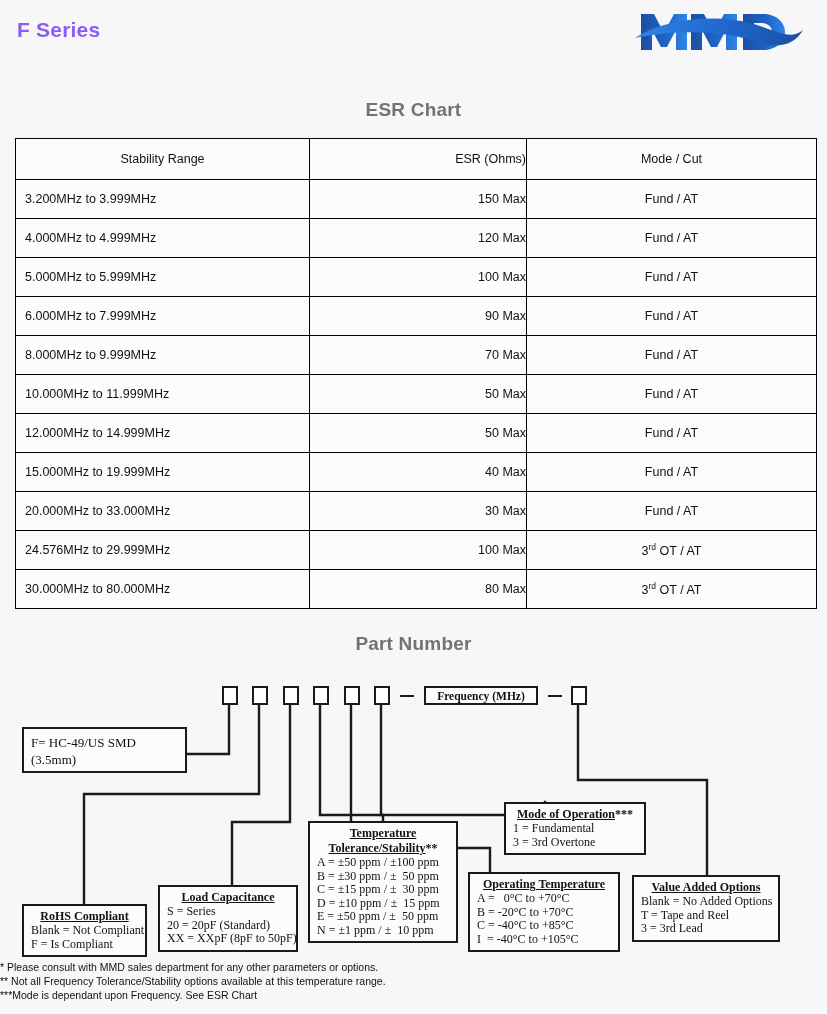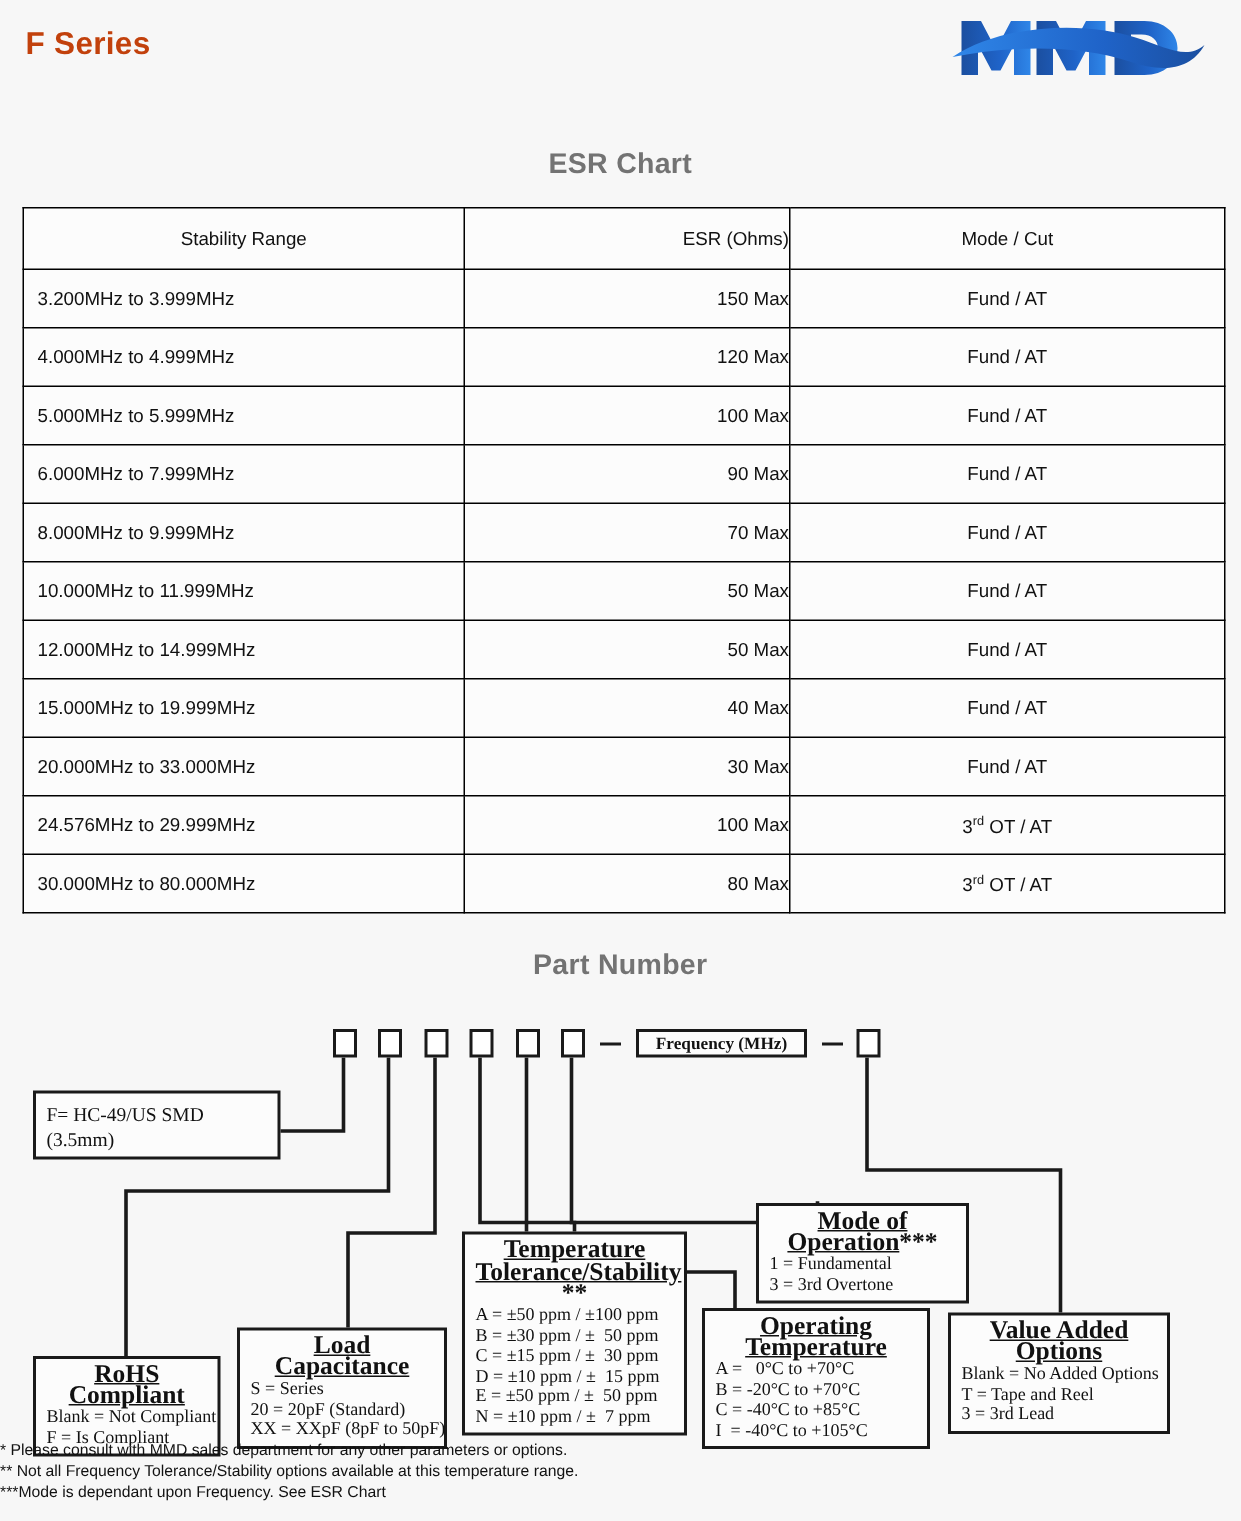--- a/index.html
+++ b/index.html
@@ -21,21 +21,21 @@
     position: absolute;
     left: 0; top: 0;
     width: 827px; height: 70px;
   }
   #series-title {
     position: absolute;
     left: 17px; top: 18px;
     font-size: 21px;
     font-weight: bold;
     letter-spacing: .2px;
-    color: #c2410c;
+    color: #8b5cf6;
   }
   #mmd-logo {
     position: absolute;
     right: 22px; top: 8px;
     width: 172px; height: 48px;
   }
 
   
   .section-heading {
     position: absolute;
@@ -112,21 +112,21 @@
   .callout {
     position: absolute;
     border: 2.4px solid #1a1a1a;
     background: #fcfcfc;
     box-sizing: border-box;
     padding: 3px 7px 4px 7px;
   }
   .callout .c-title {
     text-align: center;
     font-weight: bold;
-    font-size: 17px;
+    font-size: 12px;
     text-decoration: underline;
     line-height: 14px;
     margin-bottom: 1px;
     color: #111;
   }
   .callout .c-title .stars {
     text-decoration: none;
     display: inline-block;
   }
   .callout .c-line {
@@ -309,21 +309,21 @@
   </div>
 
   <div class="callout" style="left:308px; top:161px; width:150px;">
     <div class="c-title">Temperature</div>
     <div class="c-title"><span>Tolerance/Stability</span><span class="stars">**</span></div>
     <div class="c-line">A = ±50 ppm / ±100 ppm</div>
     <div class="c-line">B = ±30 ppm / ±  50 ppm</div>
     <div class="c-line">C = ±15 ppm / ±  30 ppm</div>
     <div class="c-line">D = ±10 ppm / ±  15 ppm</div>
     <div class="c-line">E = ±50 ppm / ±  50 ppm</div>
-    <div class="c-line">N = ±10 ppm / ±  7 ppm</div>
+    <div class="c-line">N = ±1 ppm / ±  10 ppm</div>
   </div>
 
   <div class="callout" style="left:468px; top:212px; width:152px;">
     <div class="c-title">Operating Temperature</div>
     <div class="c-line">A =   0°C to +70°C</div>
     <div class="c-line">B = -20°C to +70°C</div>
     <div class="c-line">C = -40°C to +85°C</div>
     <div class="c-line">I  = -40°C to +105°C</div>
   </div>
 

